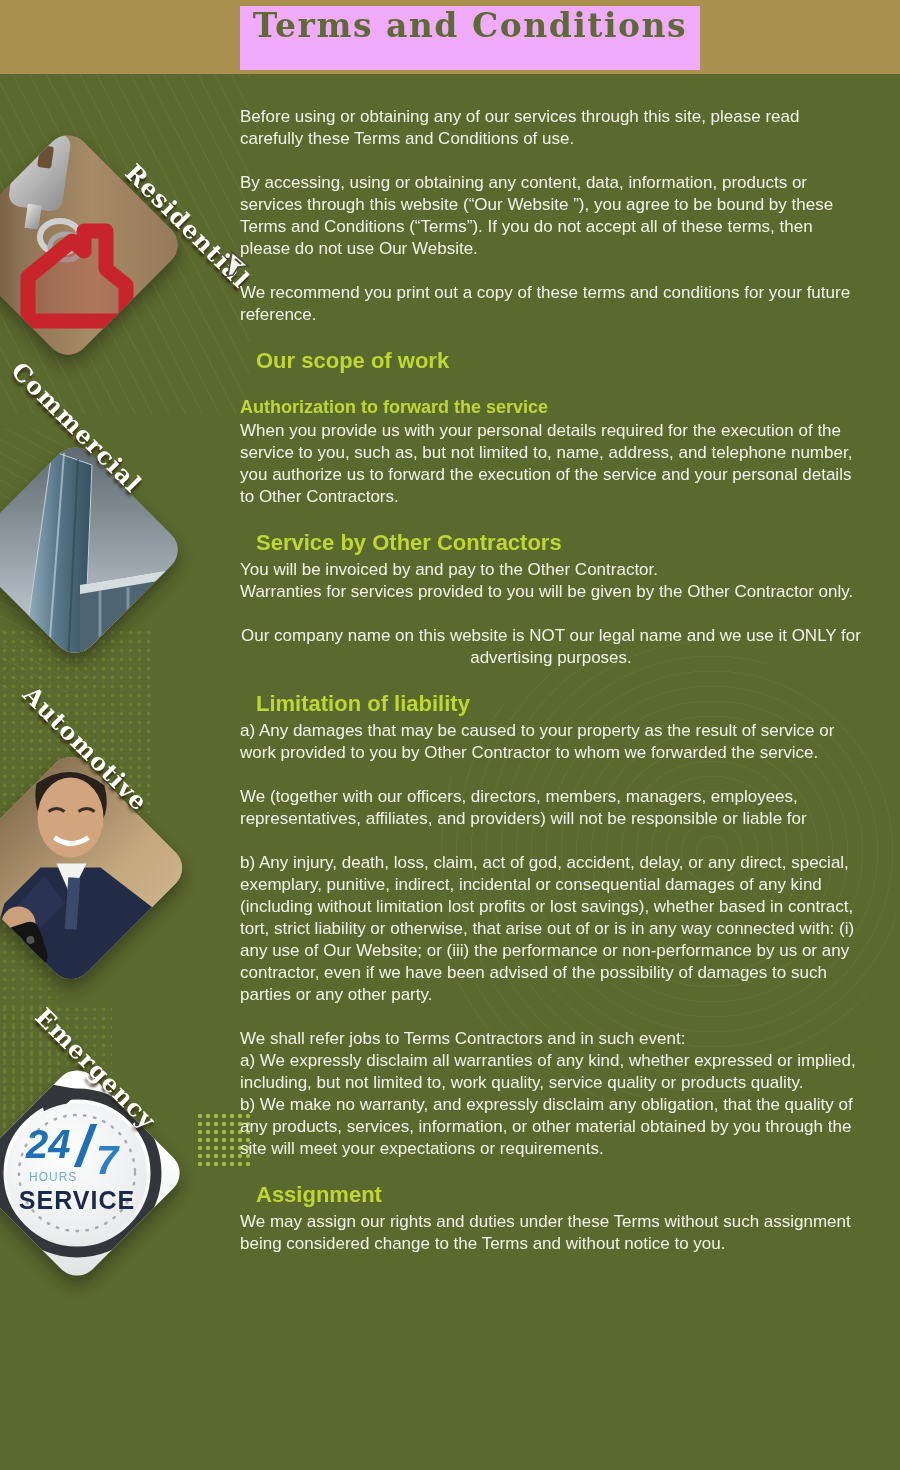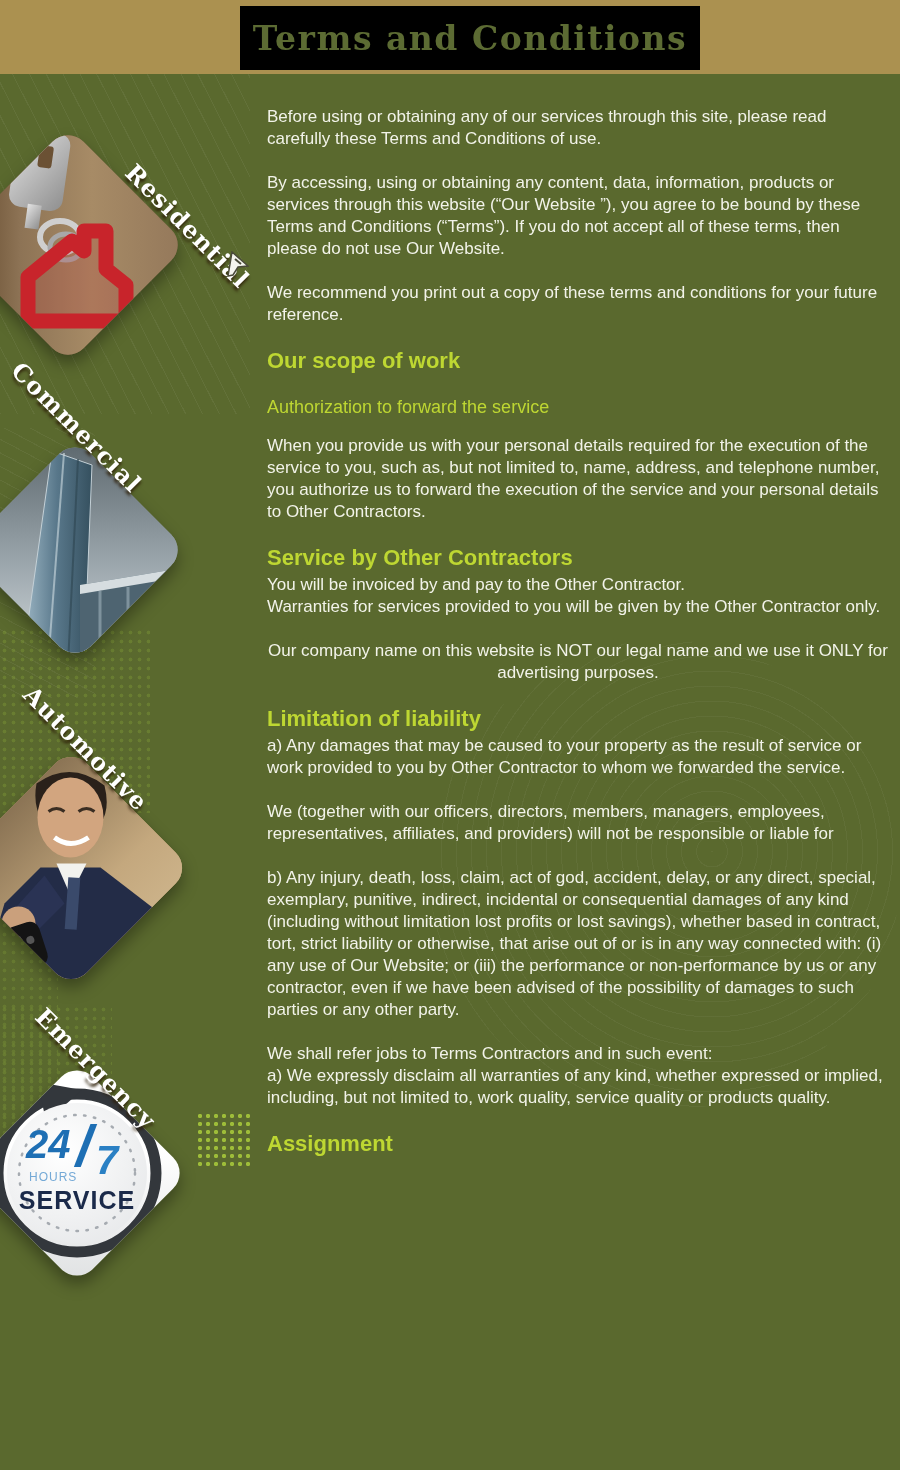--- a/index.html
+++ b/index.html
@@ -1,21 +1,21 @@
 <!DOCTYPE html>
 <html><head>
 <meta charset="utf-8">
 <style>
   html,body{margin:0;padding:0;background:#5a692e;}
   .page{position:relative;width:900px;height:1470px;overflow:hidden;background:#5a692e;
         font-family:"Liberation Sans",sans-serif;}
   
   .top-bar{position:absolute;left:0;top:0;width:900px;height:74px;background:#ab9150;z-index:2;}
-  .title-box{position:absolute;left:240px;top:6px;width:460px;height:64px;background:#000000;
-             display:flex;align-items:center;justify-content:center;z-index:3;}
+  .title-box{position:absolute;left:240px;top:6px;width:460px;height:64px;background:#f0abfc;
+             display:flex;align-items:flex-start;justify-content:center;z-index:3;}
   .page-title{font-family:"DejaVu Serif",serif;font-weight:bold;font-size:33px;color:#5c6b33;
               letter-spacing:1.5px;}
   
   .pat{position:absolute;z-index:1;pointer-events:none;}
   .pat-lines-top{left:0;top:74px;width:250px;height:340px;opacity:.33;
      background:repeating-linear-gradient(63deg, rgba(255,255,255,.16) 0 1px, transparent 1px 15px);}
   .pat-lines-mid{left:0;top:428px;width:95px;height:270px;opacity:.35;
      background:repeating-linear-gradient(28deg, rgba(255,255,255,.14) 0 1px, transparent 1px 12px);}
   .pat-dots-a{left:0;top:628px;width:150px;height:185px;opacity:.5;
      background-image:radial-gradient(circle, rgba(150,185,60,.5) 1.6px, transparent 2.2px);
@@ -50,27 +50,27 @@
   .logo{position:relative;width:190px;height:190px;}
   .logo svg{position:absolute;left:0;top:0;}
   .logo .txt{position:absolute;font-family:"Liberation Sans",sans-serif;}
   .b24{left:44px;top:44px;font-size:40px;font-weight:bold;font-style:italic;color:#1e6fb4;}
   .bslash{left:94px;top:34px;font-size:58px;font-style:italic;color:#1e6fb4;font-weight:bold;}
   .b7{left:114px;top:60px;font-size:40px;font-weight:bold;font-style:italic;color:#2a80c4;}
   .bhours{left:47px;top:92px;font-size:12px;color:#74a9d6;letter-spacing:1px;}
   .bservice{left:0px;width:190px;top:108px;text-align:center;font-size:25px;font-weight:bold;
             color:#1b2a4a;letter-spacing:1px;}
   
-  .content{position:absolute;left:267px;top:106px;width:622px;z-index:3;color:#f2f3e9;
+  .content{position:absolute;left:240px;top:106px;width:622px;z-index:3;color:#f2f3e9;
            font-size:17px;line-height:22px;}
   .content p{margin:0 0 22px;}
   .content p.tight{margin:0;}
   .content p.spaced{margin:22px 0;text-align:center;}
-  h2.sec-h{margin:22px 0 3px;font-size:22px;line-height:26px;color:#bed732;font-weight:bold;}
-  h3.sec-h{margin:22px 0 17px;font-size:18px;line-height:22px;color:#bed732;font-weight:normal;}
+  h2.sec-h{margin:22px 16px 3px;font-size:22px;line-height:26px;color:#bed732;font-weight:bold;}
+  h3.sec-h{margin:22px 0 2px;font-size:18px;line-height:22px;color:#bed732;font-weight:bold;}
   .cursor{position:absolute;left:227px;top:251px;z-index:4;}
 </style>
 </head>
 <body>
 
 <div class="page">
 
   <div class="pat pat-lines-top"></div>
   <div class="pat pat-lines-mid"></div>
   <div class="pat pat-dots-a"></div>
@@ -223,17 +223,19 @@
     <p class="tight">Warranties for services provided to you will be given by the Other Contractor only.</p>
     <p class="spaced">Our company name on this website is NOT our legal name and we use it ONLY for advertising purposes.</p>
 
     <h2 class="sec-h">Limitation of liability</h2>
     <p>a) Any damages that may be caused to your property as the result of service or work provided to you by Other Contractor to whom we forwarded the service.</p>
     <p>We (together with our officers, directors, members, managers, employees, representatives, affiliates, and providers) will not be responsible or liable for</p>
     <p>b) Any injury, death, loss, claim, act of god, accident, delay, or any direct, special, exemplary, punitive, indirect, incidental or consequential damages of any kind (including without limitation lost profits or lost savings), whether based in contract, tort, strict liability or otherwise, that arise out of or is in any way connected with: (i) any use of Our Website; or (iii) the performance or non-performance by us or any contractor, even if we have been advised of the possibility of damages to such parties or any other party.</p>
 
     <p class="tight">We shall refer jobs to Terms Contractors and in such event:</p>
     <p class="tight">a) We expressly disclaim all warranties of any kind, whether expressed or implied, including, but not limited to, work quality, service quality or products quality.</p>
+    <p class="tight">b) We make no warranty, and expressly disclaim any obligation, that the quality of any products, services, information, or other material obtained by you through the site will meet your expectations or requirements.</p>
 
     <h2 class="sec-h">Assignment</h2>
+    <p>We may assign our rights and duties under these Terms without such assignment being considered change to the Terms and without notice to you.</p>
   </div>
 
 </div>
 
 </body></html>

